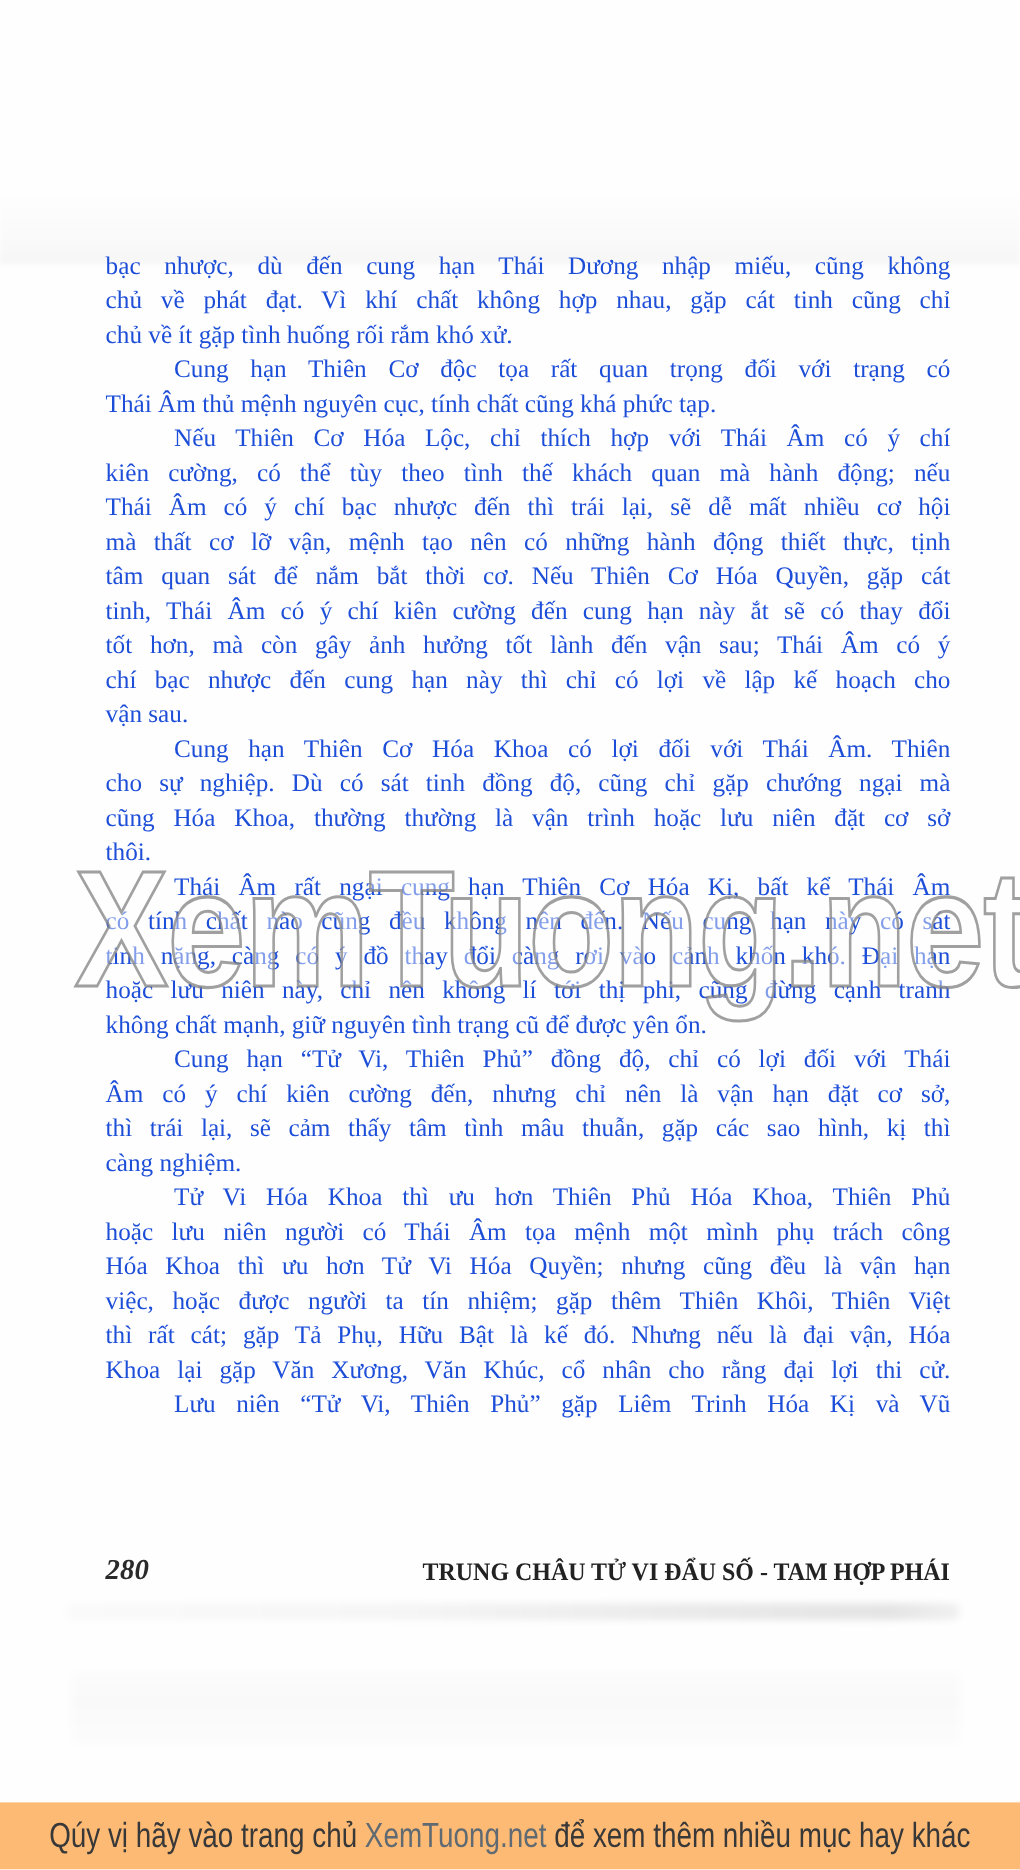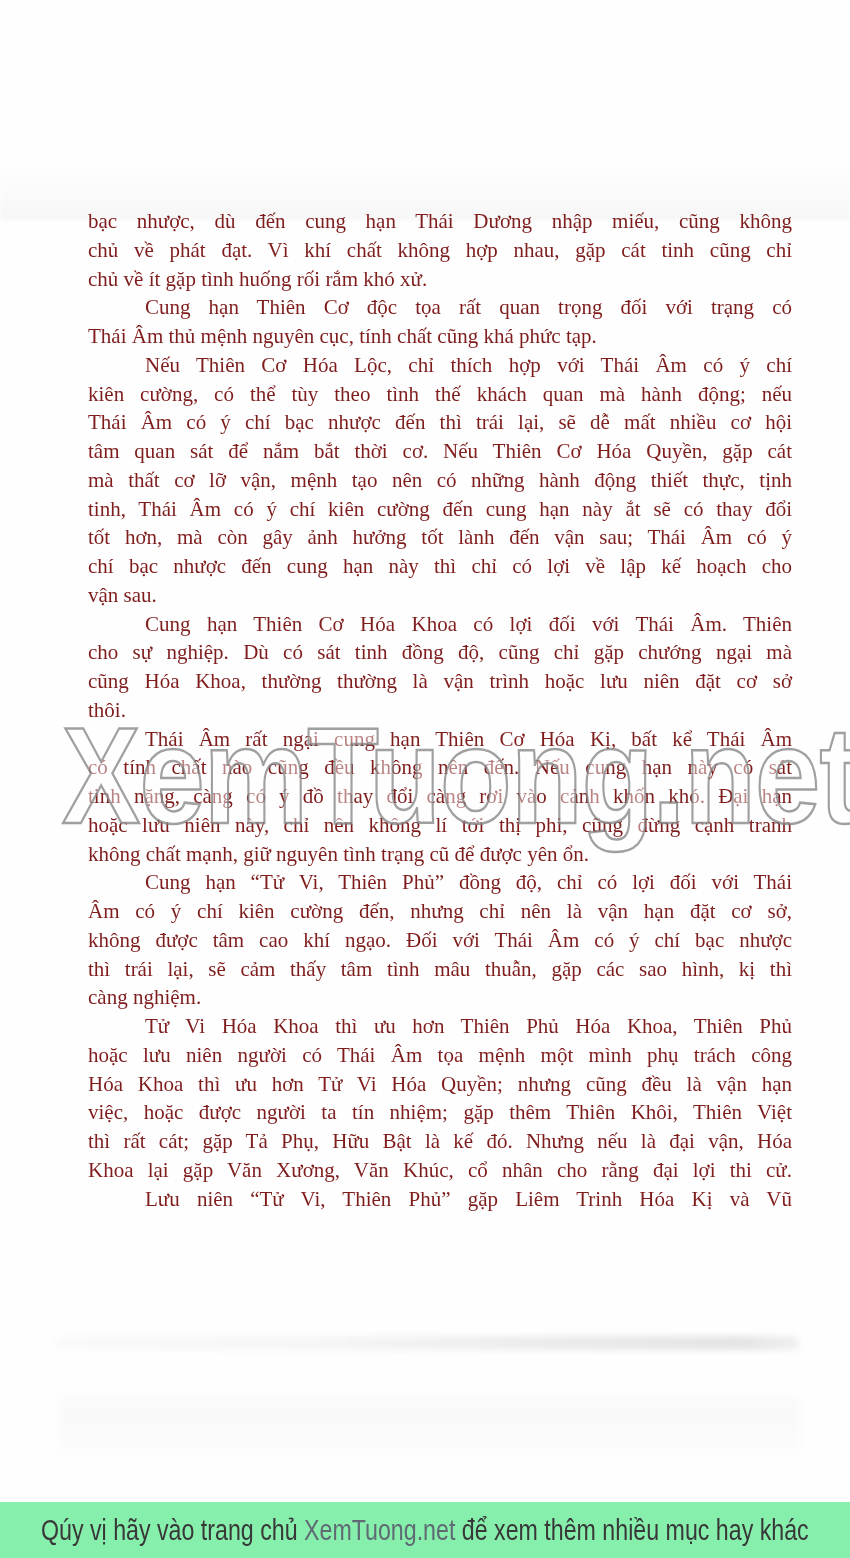--- a/index.html
+++ b/index.html
@@ -34,21 +34,21 @@
     filter: blur(4px);
     pointer-events: none;
   }
 
   
   .body-text {
     position: absolute;
     left: 88px; top: 207px; width: 704px;
     font-size: 21px;
     line-height: 28.75px;
-    color: #7f1d1d;
+    color: #1d4ed8;
     z-index: 2;
   }
   .line {
     text-align: justify;
     text-align-last: justify;
     white-space: normal;
     height: 28.75px;
     overflow: visible;
   }
   .line.indent { text-indent: 57px; }
@@ -93,21 +93,21 @@
     letter-spacing: 0px;
     transform: scaleX(0.95);
     transform-origin: right center;
     white-space: nowrap;
   }
 
   
   .bottom-banner {
     position: absolute;
     left: 0; bottom: 0; width: 850px; height: 56px;
-    background: #86efac;
+    background: #fdba74;
     display: flex; align-items: center; justify-content: center;
     z-index: 4;
   }
   .banner-line {
     font-family: "Liberation Sans", sans-serif;
     font-size: 29px;
     color: #383838;
     transform: scaleX(0.80);
     transform-origin: center center;
     white-space: nowrap;
@@ -123,54 +123,57 @@
 
   <div class="body-text">
       <div class="line">bạc nhược, dù đến cung hạn Thái Dương nhập miếu, cũng không</div>
       <div class="line">chủ về phát đạt. Vì khí chất không hợp nhau, gặp cát tinh cũng chỉ</div>
       <div class="line para-end">chủ về ít gặp tình huống rối rắm khó xử.</div>
       <div class="line indent">Cung hạn Thiên Cơ độc tọa rất quan trọng đối với trạng có</div>
       <div class="line para-end">Thái Âm thủ mệnh nguyên cục, tính chất cũng khá phức tạp.</div>
       <div class="line indent">Nếu Thiên Cơ Hóa Lộc, chỉ thích hợp với Thái Âm có ý chí</div>
       <div class="line">kiên cường, có thể tùy theo tình thế khách quan mà hành động; nếu</div>
       <div class="line">Thái Âm có ý chí bạc nhược đến thì trái lại, sẽ dễ mất nhiều cơ hội</div>
+      <div class="line">mà thất cơ lỡ vận, mệnh tạo nên có những hành động thiết thực, tịnh</div>
       <div class="line">tâm quan sát để nắm bắt thời cơ. Nếu Thiên Cơ Hóa Quyền, gặp cát</div>
-      <div class="line">mà thất cơ lỡ vận, mệnh tạo nên có những hành động thiết thực, tịnh</div>
       <div class="line">tinh, Thái Âm có ý chí kiên cường đến cung hạn này ắt sẽ có thay đổi</div>
       <div class="line">tốt hơn, mà còn gây ảnh hưởng tốt lành đến vận sau; Thái Âm có ý</div>
       <div class="line">chí bạc nhược đến cung hạn này thì chỉ có lợi về lập kế hoạch cho</div>
       <div class="line para-end">vận sau.</div>
       <div class="line indent">Cung hạn Thiên Cơ Hóa Khoa có lợi đối với Thái Âm. Thiên</div>
       <div class="line">cho sự nghiệp. Dù có sát tinh đồng độ, cũng chỉ gặp chướng ngại mà</div>
       <div class="line">cũng Hóa Khoa, thường thường là vận trình hoặc lưu niên đặt cơ sở</div>
       <div class="line para-end">thôi.</div>
       <div class="line indent">Thái Âm rất ngại cung hạn Thiên Cơ Hóa Kị, bất kể Thái Âm</div>
       <div class="line">có tính chất nào cũng đều không nên đến. Nếu cung hạn này có sát</div>
       <div class="line">tinh nặng, càng có ý đồ thay đổi càng rơi vào cảnh khốn khó. Đại hạn</div>
       <div class="line">hoặc lưu niên này, chỉ nên không lí tới thị phi, cũng đừng cạnh tranh</div>
       <div class="line para-end">không chất mạnh, giữ nguyên tình trạng cũ để được yên ổn.</div>
       <div class="line indent">Cung hạn “Tử Vi, Thiên Phủ” đồng độ, chỉ có lợi đối với Thái</div>
       <div class="line">Âm có ý chí kiên cường đến, nhưng chỉ nên là vận hạn đặt cơ sở,</div>
-      <div class="line">không được tâm cao khí ngạo. Đối với Thái Âm có ý chí bạc nhược</div>
       <div class="line">thì trái lại, sẽ cảm thấy tâm tình mâu thuẫn, gặp các sao hình, kị thì</div>
       <div class="line para-end">càng nghiệm.</div>
       <div class="line indent">Tử Vi Hóa Khoa thì ưu hơn Thiên Phủ Hóa Khoa, Thiên Phủ</div>
       <div class="line">hoặc lưu niên người có Thái Âm tọa mệnh một mình phụ trách công</div>
       <div class="line">Hóa Khoa thì ưu hơn Tử Vi Hóa Quyền; nhưng cũng đều là vận hạn</div>
       <div class="line">việc, hoặc được người ta tín nhiệm; gặp thêm Thiên Khôi, Thiên Việt</div>
       <div class="line">thì rất cát; gặp Tả Phụ, Hữu Bật là kế đó. Nhưng nếu là đại vận, Hóa</div>
       <div class="line">Khoa lại gặp Văn Xương, Văn Khúc, cổ nhân cho rằng đại lợi thi cử.</div>
       <div class="line indent">Lưu niên “Tử Vi, Thiên Phủ” gặp Liêm Trinh Hóa Kị và Vũ</div>
     </div>
 
   <div class="watermark">XemTuong.net</div>
 
   <div class="scan-band"></div>
   <div class="scan-band-2"></div>
 
+  <div class="footer-row">
+    <span class="page-number">280</span>
+    <span class="book-title">TRUNG CHÂU TỬ VI ĐẨU SỐ - TAM HỢP PHÁI</span>
+  </div>
 
   <div class="bottom-banner">
     <div class="banner-line">
       <span>Qúy vị hãy vào trang chủ </span><span class="banner-site">XemTuong.net</span><span> để xem thêm nhiều mục hay khác</span>
     </div>
   </div>
 
 </div>
 
 </body></html>

